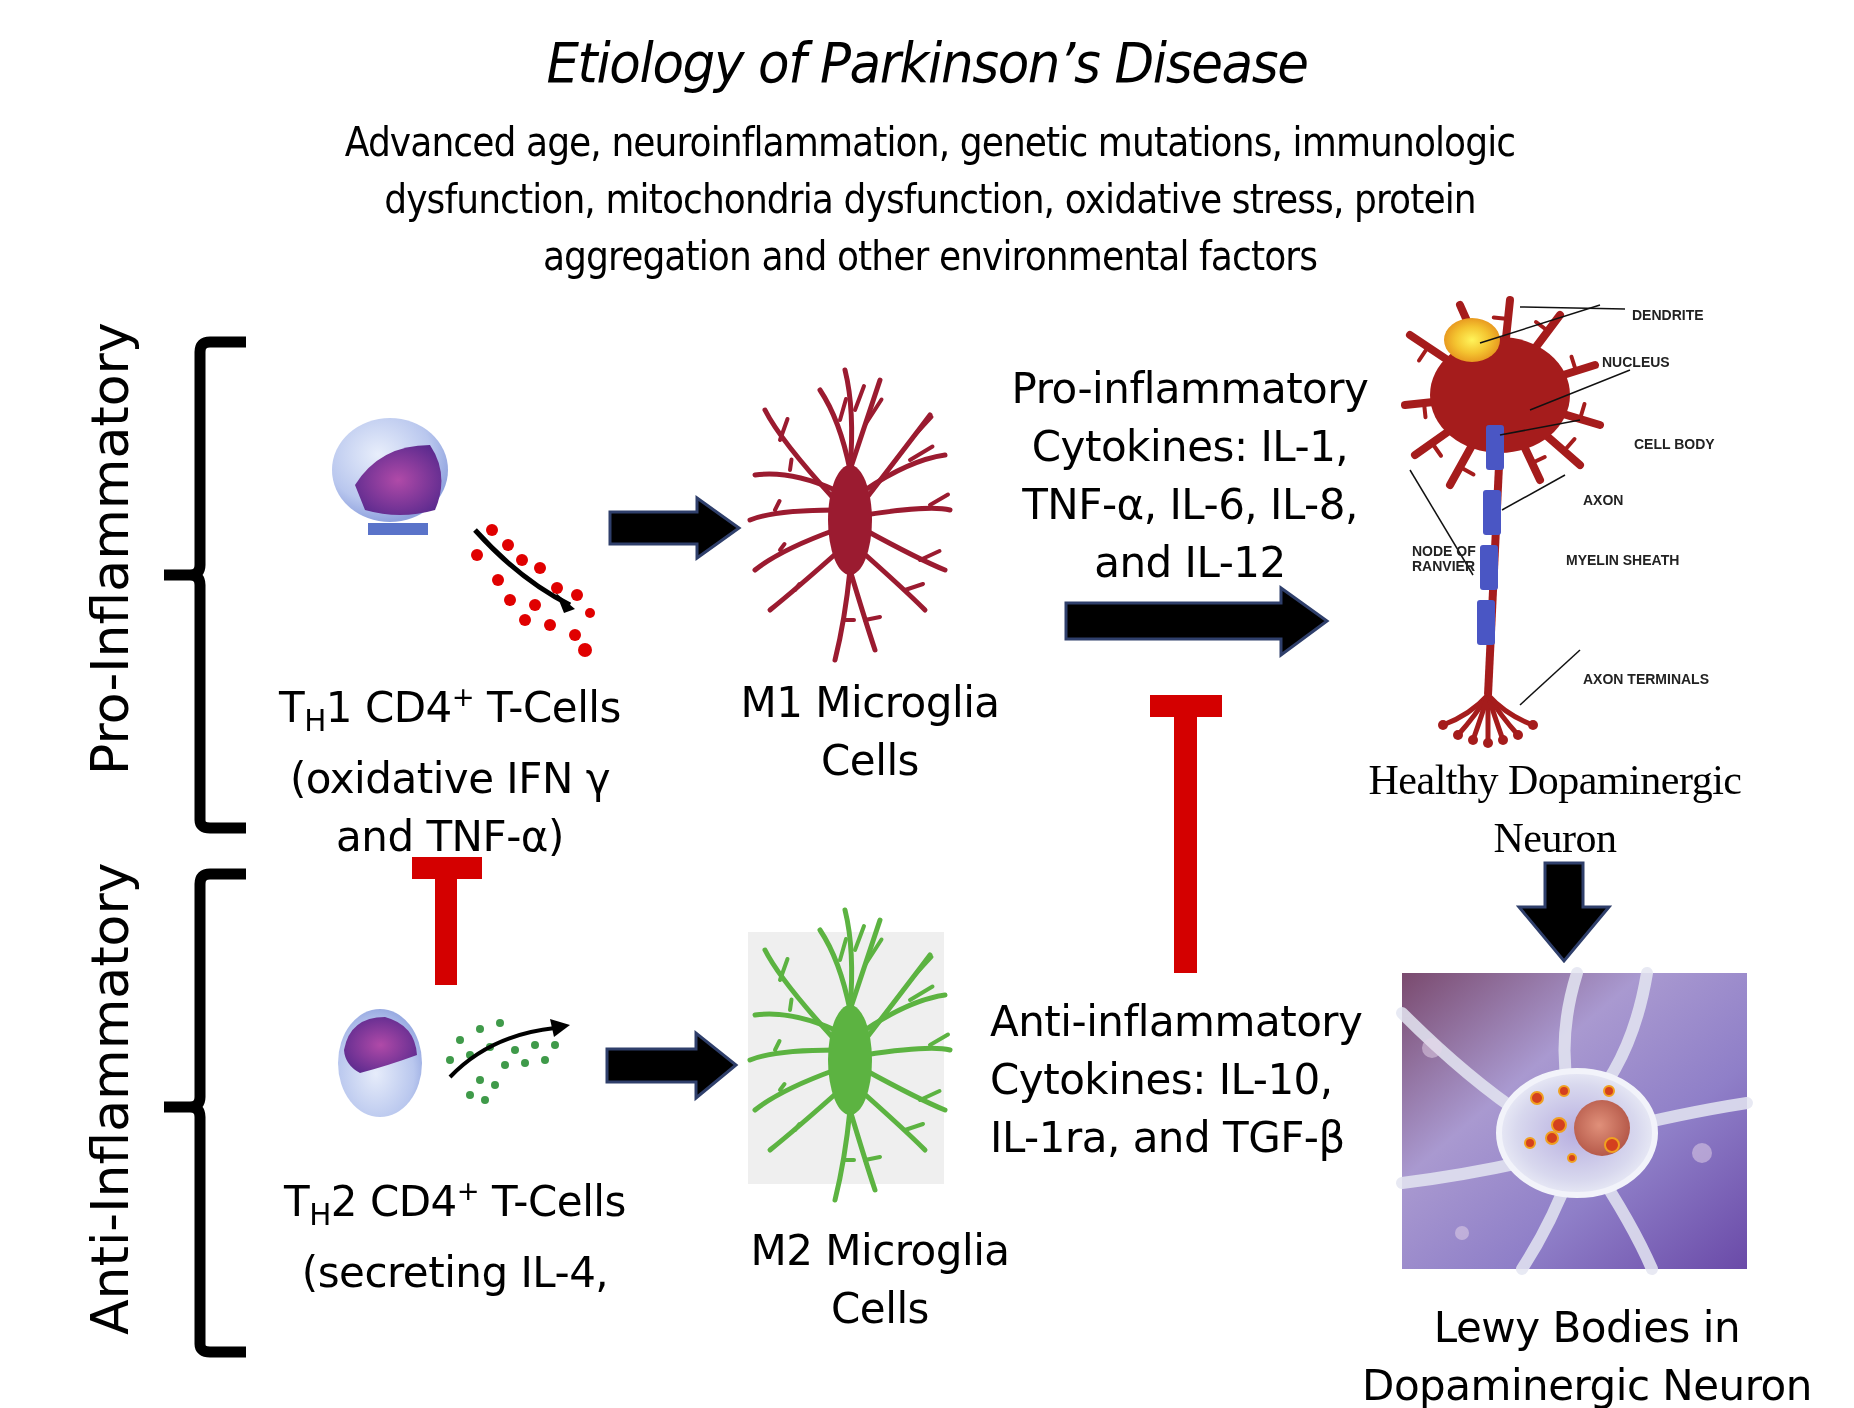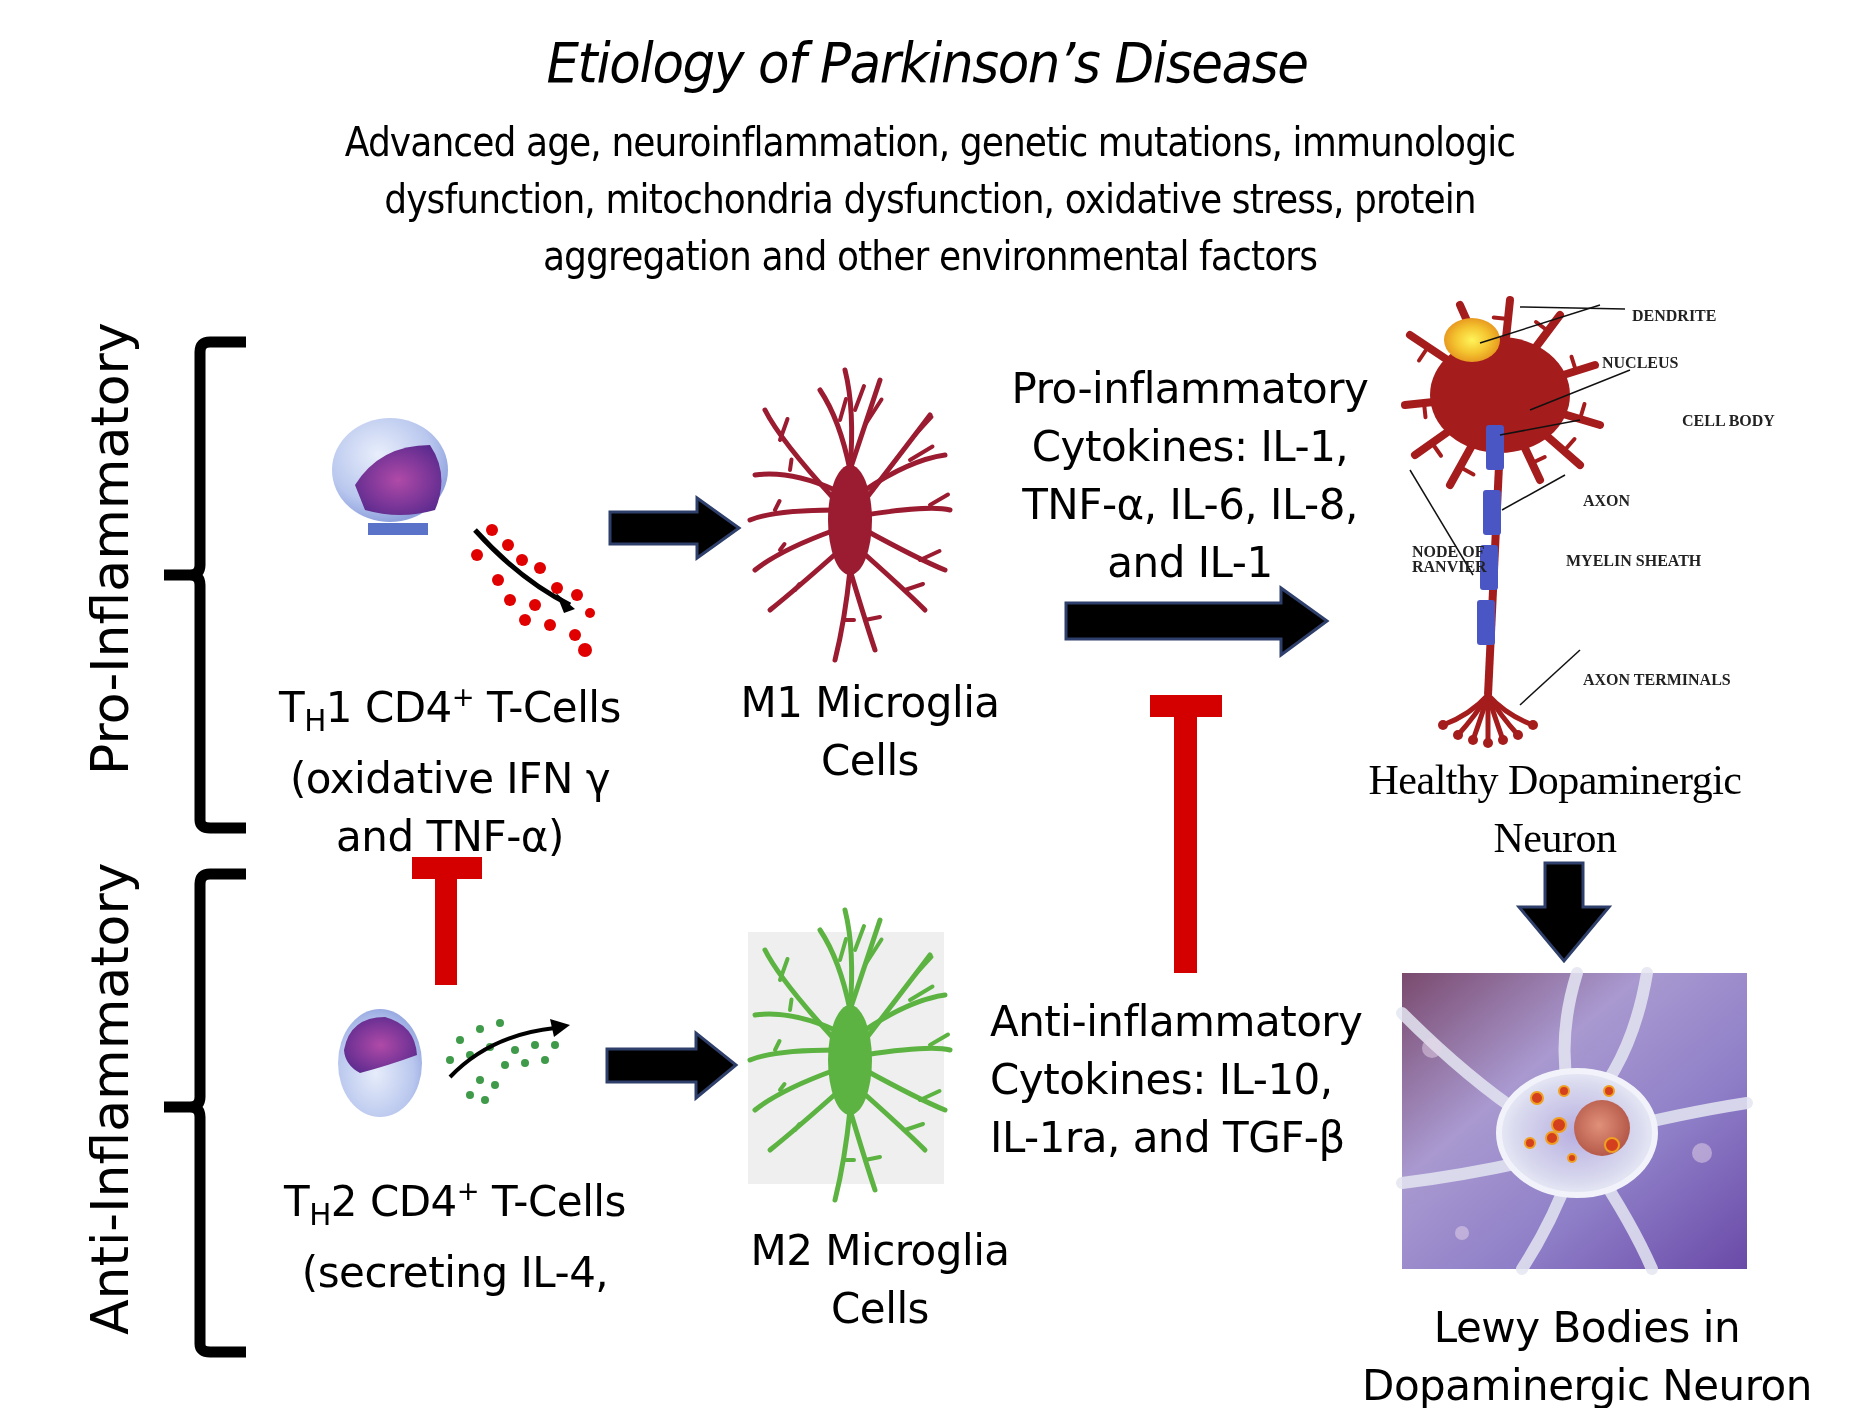--- a/index.html
+++ b/index.html
@@ -8,21 +8,21 @@
   .abs { position:absolute; }
   .title { left:0; width:2114px; top:30px; text-align:center; font-style:italic;
            font-size:56px; letter-spacing:-1.5px; transform:scaleX(0.92); transform-origin:center;
            font-family:"DejaVu Sans", sans-serif; }
   .subtitle { left:220px; width:1680px; top:114px; text-align:center; font-size:40px; line-height:57px;
               letter-spacing:-1px; transform:scaleX(0.9); transform-origin:center; }
   .label { text-align:center; font-size:42px; line-height:58px; letter-spacing:-0.5px; white-space:nowrap; }
   .vlabel { font-size:52px; white-space:nowrap; transform:rotate(-90deg); transform-origin:center center; }
   .sub { font-size:0.7em; vertical-align:-0.3em; }
   .sup { font-size:0.65em; vertical-align:0.6em; }
-  .neuron-label { font-family:Liberation Serif, serif; font-weight:bold; font-size:16px; color:#222; white-space:nowrap; }
+  .neuron-label { font-family:Liberation Sans, sans-serif; font-weight:bold; font-size:14px; color:#222; white-space:nowrap; }
   svg { position:absolute; overflow:visible; }
 </style>
 </head>
 <body>
 
 <div class="abs title" style="left:-130px;">Etiology of Parkinson’s Disease</div>
 
 <div class="abs subtitle" style="left:90px;">
   <div>Advanced age, neuroinflammation, genetic mutations, immunologic</div>
   <div>dysfunction, mitochondria dysfunction, oxidative stress, protein</div>
@@ -121,21 +121,21 @@
 
 <div class="abs label" style="left:700px; width:340px; top:674px;">
   <div>M1 Microglia</div>
   <div>Cells</div>
 </div>
 
 <div class="abs label" style="left:975px; width:430px; top:360px;">
   <div>Pro-inflammatory</div>
   <div>Cytokines: IL-1,</div>
   <div>TNF-α, IL-6, IL-8,</div>
-  <div>and IL-1</div>
+  <div>and IL-12</div>
 </div>
 
 <svg style="left:1063px; top:585px;" width="270" height="75">
   <polygon points="3,18 218,18 218,3 264,36 218,70 218,54 3,54" fill="#000" stroke="#2f3f6b" stroke-width="3"></polygon>
 </svg>
 
 <svg style="left:1148px; top:693px;" width="80" height="285">
   <rect x="2" y="2" width="72" height="22" fill="#d40000"></rect>
   <rect x="26" y="2" width="23" height="278" fill="#d40000"></rect>
 </svg>
@@ -199,21 +199,21 @@
     <line x1="120" y1="12" x2="225" y2="14" stroke="#111" stroke-width="1.5"></line>
     <line x1="80" y1="48" x2="200" y2="10" stroke="#111" stroke-width="1.5"></line>
     <line x1="130" y1="115" x2="230" y2="75" stroke="#111" stroke-width="1.5"></line>
     <line x1="100" y1="140" x2="180" y2="125" stroke="#111" stroke-width="1.5"></line>
     <line x1="73" y1="280" x2="10" y2="175" stroke="#111" stroke-width="1.5"></line>
     <line x1="102" y1="215" x2="165" y2="180" stroke="#111" stroke-width="1.5"></line>
     <line x1="120" y1="410" x2="180" y2="355" stroke="#111" stroke-width="1.5"></line>
   </svg>
 <div class="abs neuron-label" style="left:1632px; top:307px;">DENDRITE</div>
 <div class="abs neuron-label" style="left:1602px; top:354px;">NUCLEUS</div>
-<div class="abs neuron-label" style="left:1634px; top:412px;margin-left:48px;">CELL BODY</div>
+<div class="abs neuron-label" style="left:1634px; top:436px;">CELL BODY</div>
 <div class="abs neuron-label" style="left:1583px; top:492px;">AXON</div>
 <div class="abs neuron-label" style="left:1412px; top:544px; line-height:15px;">
   <div>NODE OF</div>
   <div>RANVIER</div>
 </div>
 <div class="abs neuron-label" style="left:1566px; top:552px;">MYELIN SHEATH</div>
 <div class="abs neuron-label" style="left:1583px; top:648px;margin-top:23px;">AXON TERMINALS</div>
 
 <div class="abs label" style="left:1288px; width:534px; top:751px;font-family:Liberation Serif, serif;">
   <div>Healthy Dopaminergic</div>

